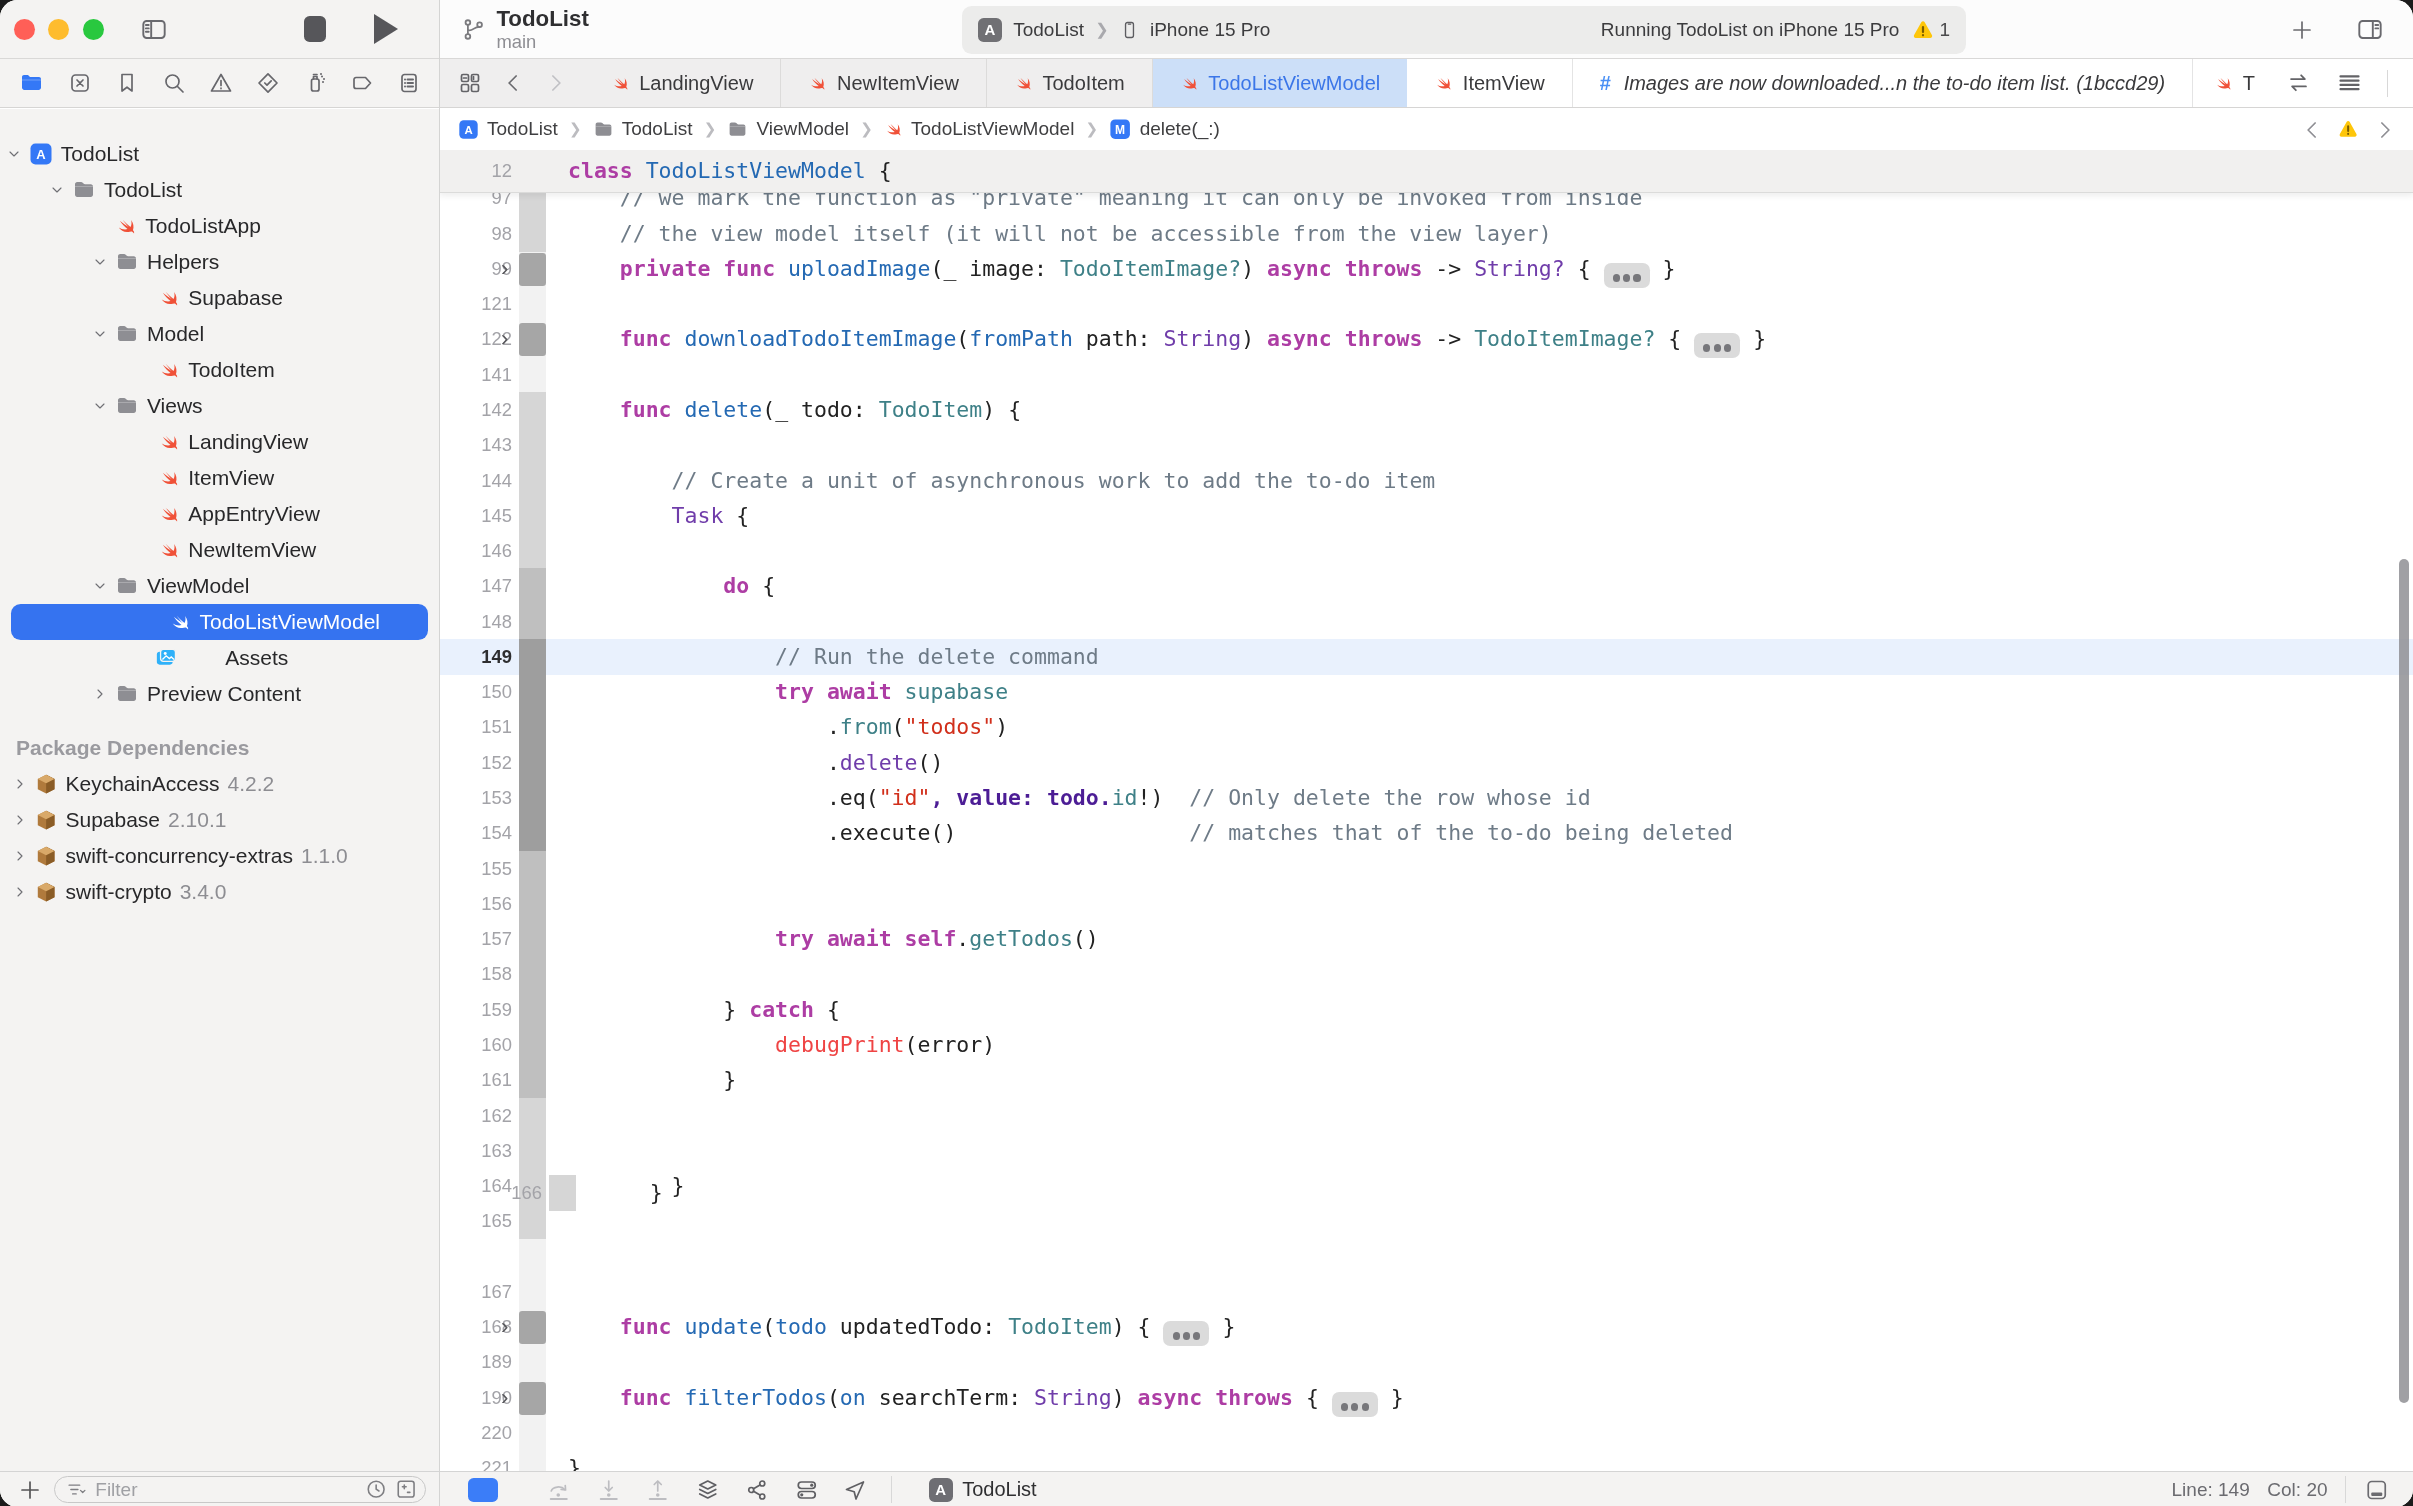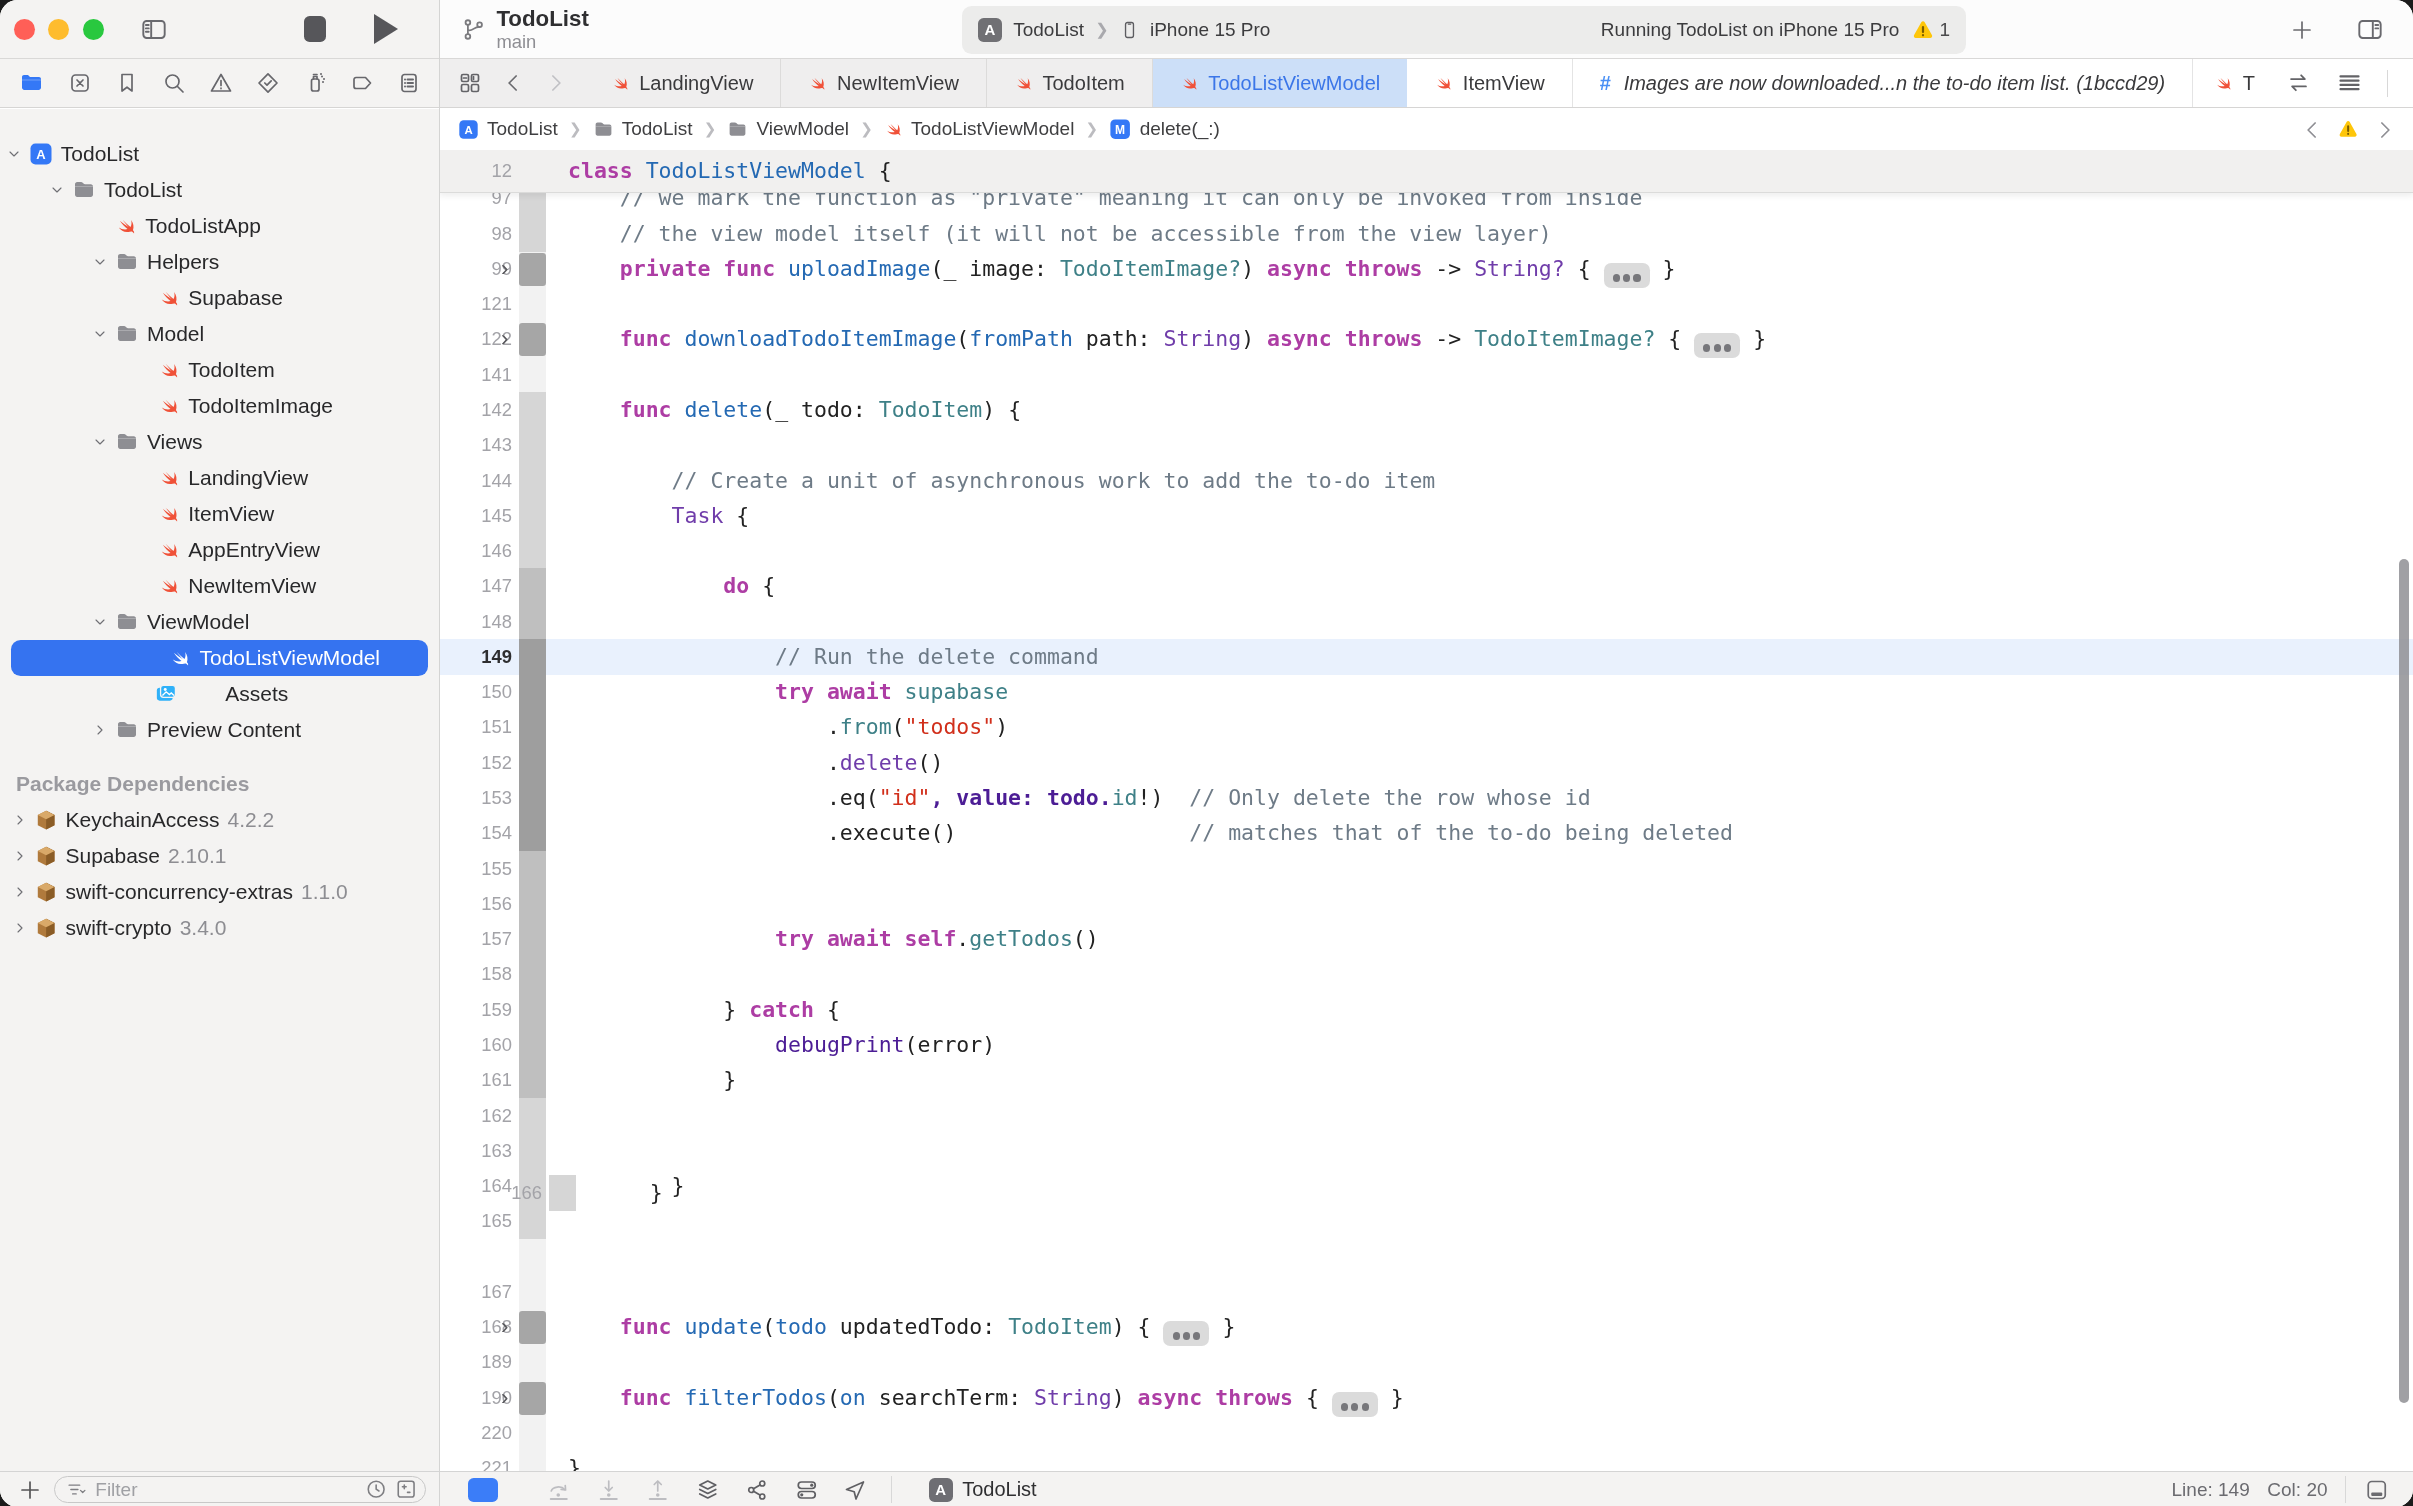--- a/index.html
+++ b/index.html
@@ -455,29 +455,20 @@
         </div>
         <div class="trow" style="padding-left: 134px;">
           <span class="chev"></span>
           <span class="ticon">
             <svg width="22.3" height="22.3" viewBox="0 0 24 24">
               <path fill="#F05138" d="M19.3 16.4c1.3-3.4.6-7.8-2-11 .9 2.9.5 5.7-.6 7.6C14.4 10.9 10.8 7.6 8.2 5c2 2.9 4.7 6.1 6.7 8.2C12 11.5 8.2 8.8 5.2 6.3c2 3.2 5.4 6.7 8.3 8.8-2.8 1-6.6.2-9.5-1.6 2.3 3.4 6.4 5.4 10.4 4.7 1.6-.3 3-.9 4.2-.3 1 .5 1.6 1.4 1.9 2 .3-1.1 0-2.5-1.2-3.5z"></path>
             </svg>
           </span>
           <span>TodoItem</span>
         </div>
-        <div class="trow" style="padding-left: 134px;">
-          <span class="chev"></span>
-          <span class="ticon">
-            <svg width="22.3" height="22.3" viewBox="0 0 24 24">
-              <path fill="#F05138" d="M19.3 16.4c1.3-3.4.6-7.8-2-11 .9 2.9.5 5.7-.6 7.6C14.4 10.9 10.8 7.6 8.2 5c2 2.9 4.7 6.1 6.7 8.2C12 11.5 8.2 8.8 5.2 6.3c2 3.2 5.4 6.7 8.3 8.8-2.8 1-6.6.2-9.5-1.6 2.3 3.4 6.4 5.4 10.4 4.7 1.6-.3 3-.9 4.2-.3 1 .5 1.6 1.4 1.9 2 .3-1.1 0-2.5-1.2-3.5z"></path>
-            </svg>
-          </span>
-          <span>TodoItemImage</span>
-        </div>
         <div class="trow" style="padding-left: 91px;">
           <span class="chev">
             <svg width="16" height="16" viewBox="0 0 24 24" fill="none" stroke="currentColor" stroke-width="1.7" stroke-linecap="round" stroke-linejoin="round">
               <path d="M6 9l6 6 6-6"></path>
             </svg>
           </span>
           <span class="ticon">
             <svg width="24" height="24" viewBox="0 0 24 24">
               <path fill="#8e8e93" d="M3 6.2C3 5 4 4 5.2 4h3.9c.6 0 1.2.2 1.6.7l.8.8c.4.4 1 .7 1.6.7h5.7C20 6.2 21 7.2 21 8.4v8.4c0 1.2-1 2.2-2.2 2.2H5.2C4 19 3 18 3 16.8z"></path>
               <path fill="#fff" opacity=".25" d="M3 8h18v1H3z"></path>
@@ -758,21 +749,21 @@
           <span class="ct"></span>
         </div>
         <div class="crow" style="top: 842px;">
           <span class="ln">159</span>
           <div class="rib m"></div>
           <span class="ct"><span style="color: rgb(34, 34, 34);">            } </span><span class="kw" style="color: rgb(173, 61, 164);">catch</span><span style="color: rgb(34, 34, 34);"> {</span></span>
         </div>
         <div class="crow" style="top: 877px;">
           <span class="ln">160</span>
           <div class="rib m"></div>
-          <span class="ct"><span style="color: rgb(34, 34, 34);">                </span><span style="color: #4c1d95;">debugPrint</span><span style="color: rgb(34, 34, 34);">(error)</span></span>
+          <span class="ct"><span style="color: rgb(34, 34, 34);">                </span><span style="color: #ef4444;">debugPrint</span><span style="color: rgb(34, 34, 34);">(error)</span></span>
         </div>
         <div class="crow" style="top: 912px;">
           <span class="ln">161</span>
           <div class="rib m"></div>
           <span class="ct"><span style="color: rgb(34, 34, 34);">            }</span></span>
         </div>
         <div class="crow" style="top: 948px;">
           <span class="ln">162</span>
           <div class="rib l"></div>
           <span class="ct"></span>

